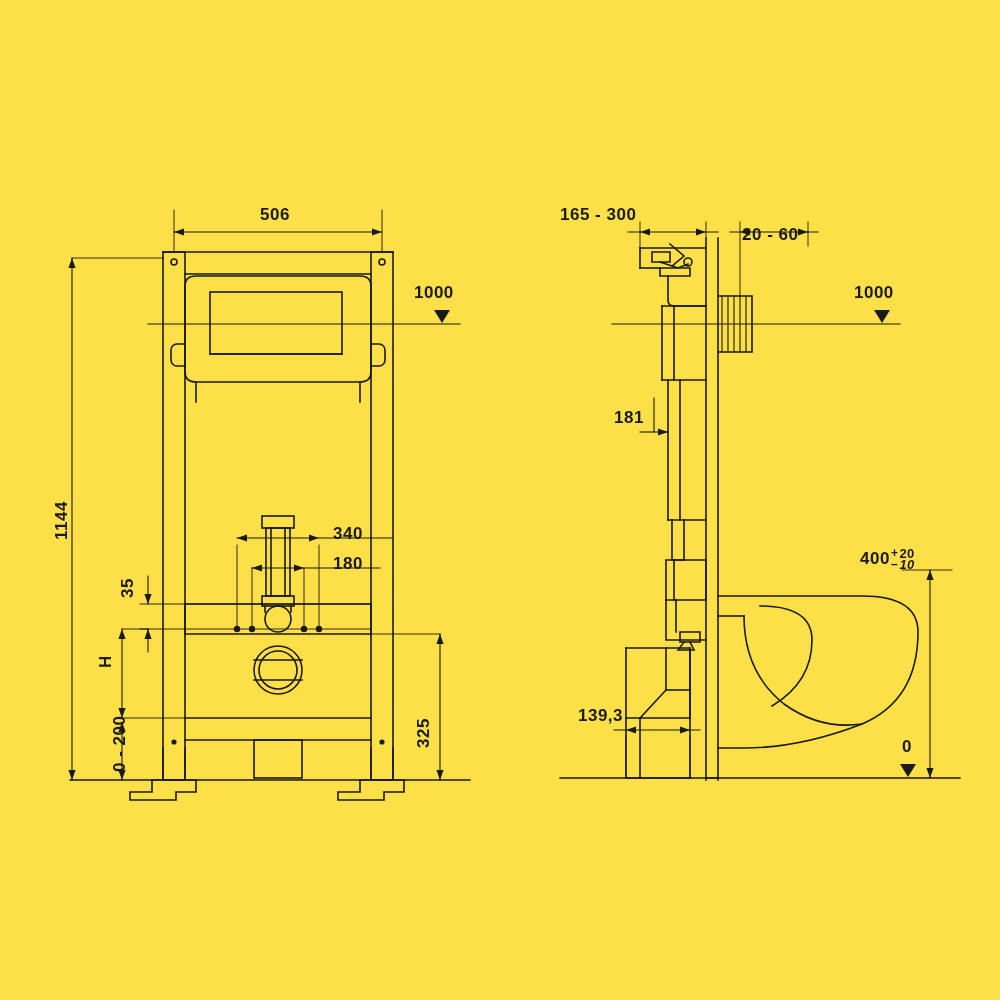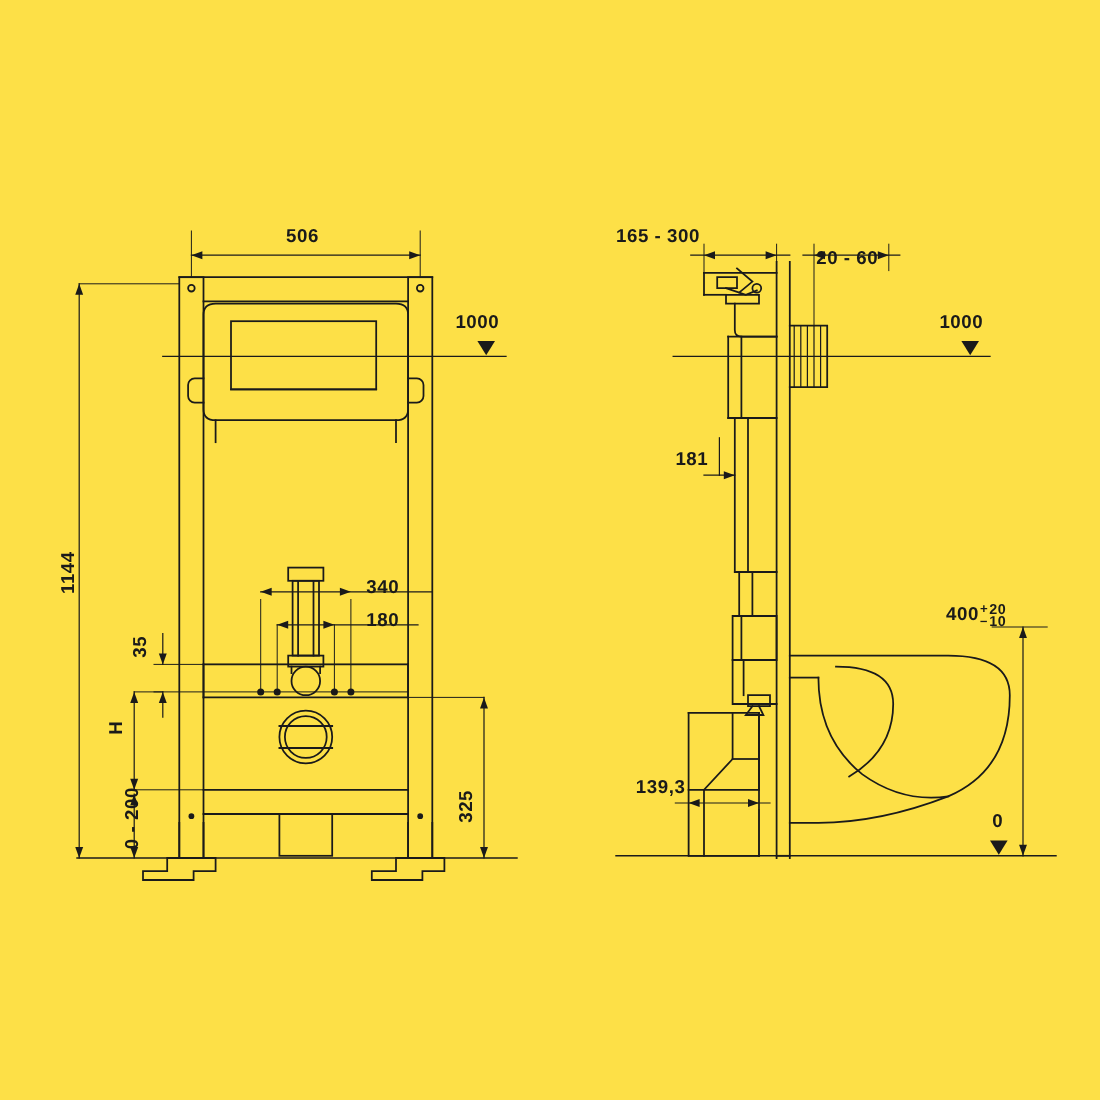--- a/index.html
+++ b/index.html
@@ -49,20 +49,21 @@
     display: block;
     font-size: 13px;
     line-height: 11px;
     text-align: left;
   }
   .tol .dn {
     display: block;
     font-size: 13px;
     line-height: 11px;
     text-align: left;
+    font-style: italic;
   }
   .tolwrap {
     display: inline-flex;
     align-items: center;
     gap: 1px;
   }
   .sign {
     display: flex;
     flex-direction: column;
     font-size: 12px;

